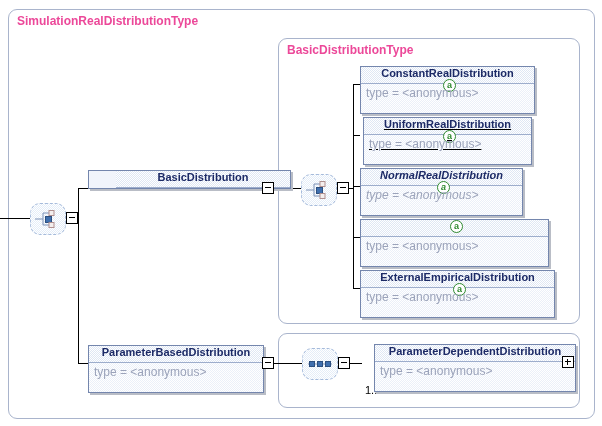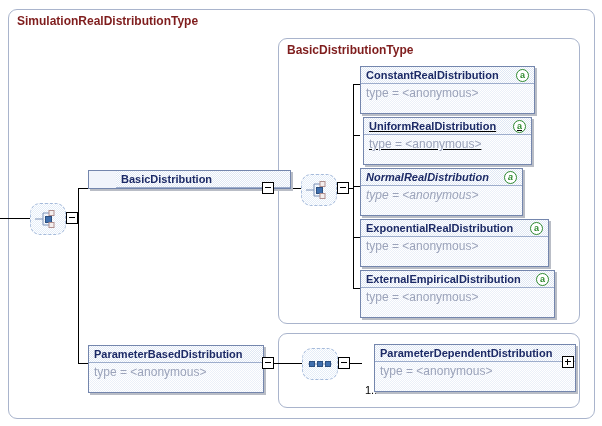--- a/index.html
+++ b/index.html
@@ -5,32 +5,33 @@
   html,body{margin:0;padding:0;background:#fff;}
   #canvas{
     position:relative;width:602px;height:426px;background:#ffffff;overflow:hidden;
     font-family:"Liberation Sans",sans-serif;
   }
   
   .container{
     position:absolute;border:1px solid #a9b4cc;border-radius:9px;background:transparent;
   }
   .container-title{
-    position:absolute;left:8px;top:4px;font-size:12px;font-weight:bold;color:#7f1d1d;
+    position:absolute;left:8px;top:4px;font-size:12px;font-weight:bold;color:#ec4899;
     white-space:nowrap;
   }
   
   .ebox{
     position:absolute;border:1px solid #7486ad;background:#f1f4fb;
     box-shadow:2px 2px 0 #b9bdc6;z-index:2;
   }
   .ebox-header{
     height:16px;display:flex;align-items:center;justify-content:space-between;
     padding:0 5px;border-bottom:1px solid #9dadcc;
     background:conic-gradient(#ffffff 90deg,#dfe7f4 90deg 180deg,#ffffff 180deg 270deg,#dfe7f4 270deg) 0 0/2px 2px;
+    flex-direction:column;
   }
   .ebox-name{font-size:11px;font-weight:bold;color:#1c2a66;white-space:nowrap;}
   .ebox-body{
     height:29px;line-height:18px;padding:0 5px;font-size:12px;color:#9ba3ba;white-space:nowrap;
     background:conic-gradient(#ffffff 90deg,#ebf0f9 90deg 180deg,#ffffff 180deg 270deg,#ebf0f9 270deg) 0 0/2px 2px;
   }
   .attr-icon{
     width:11px;height:11px;border:1px solid #2f8a2f;border-radius:50%;background:#fff;
     color:#2f8a2f;font-size:9px;font-weight:bold;line-height:11px;text-align:center;
     flex:0 0 auto;margin-left:4px;
@@ -156,21 +157,20 @@
   <div class="ebox" style="left:360px;top:168px;width:161px;font-style:italic;">
     <div class="ebox-header">
       <span class="ebox-name">NormalRealDistribution</span>
       <span class="attr-icon">a</span>
     </div>
     <div class="ebox-body">type = &lt;anonymous&gt;</div>
   </div>
 
   <div class="ebox" style="left:360px;top:219px;width:187px;">
     <div class="ebox-header">
-      <span class="ebox-name">ExponentialRealDistribution</span>
       <span class="attr-icon">a</span>
     </div>
     <div class="ebox-body">type = &lt;anonymous&gt;</div>
   </div>
 
   <div class="ebox" style="left:360px;top:270px;width:193px;">
     <div class="ebox-header">
       <span class="ebox-name">ExternalEmpiricalDistribution</span>
       <span class="attr-icon">a</span>
     </div>

